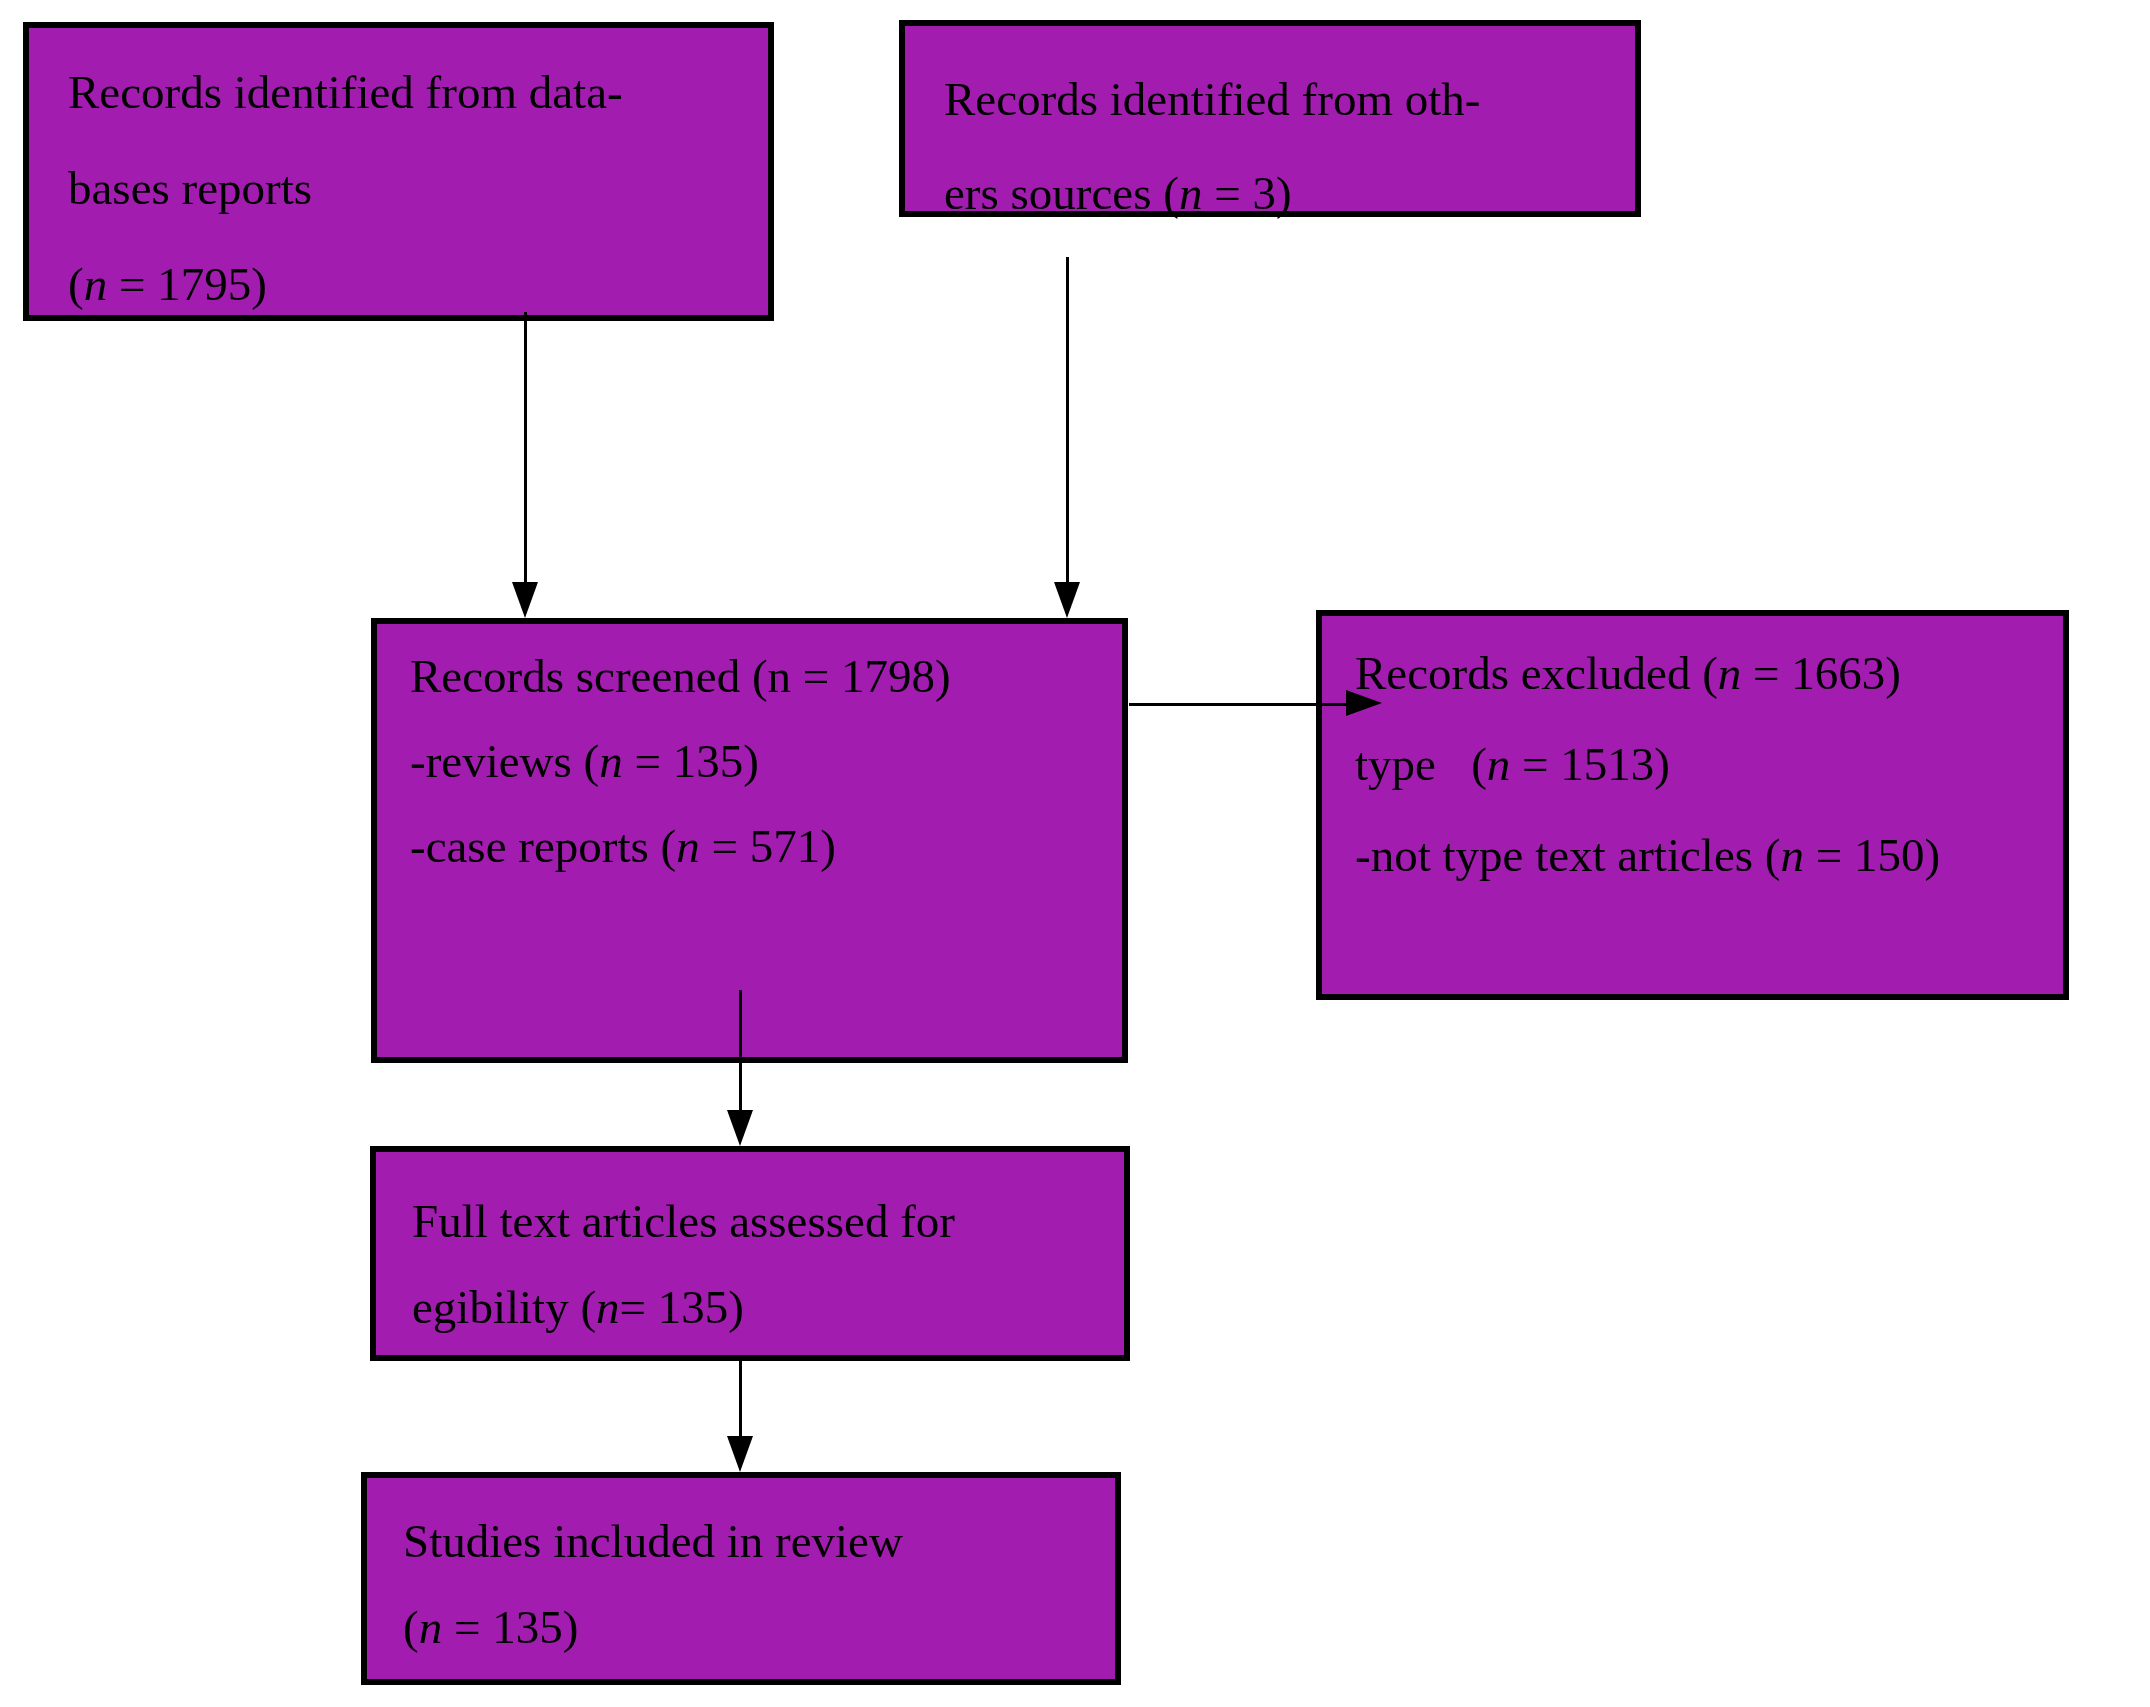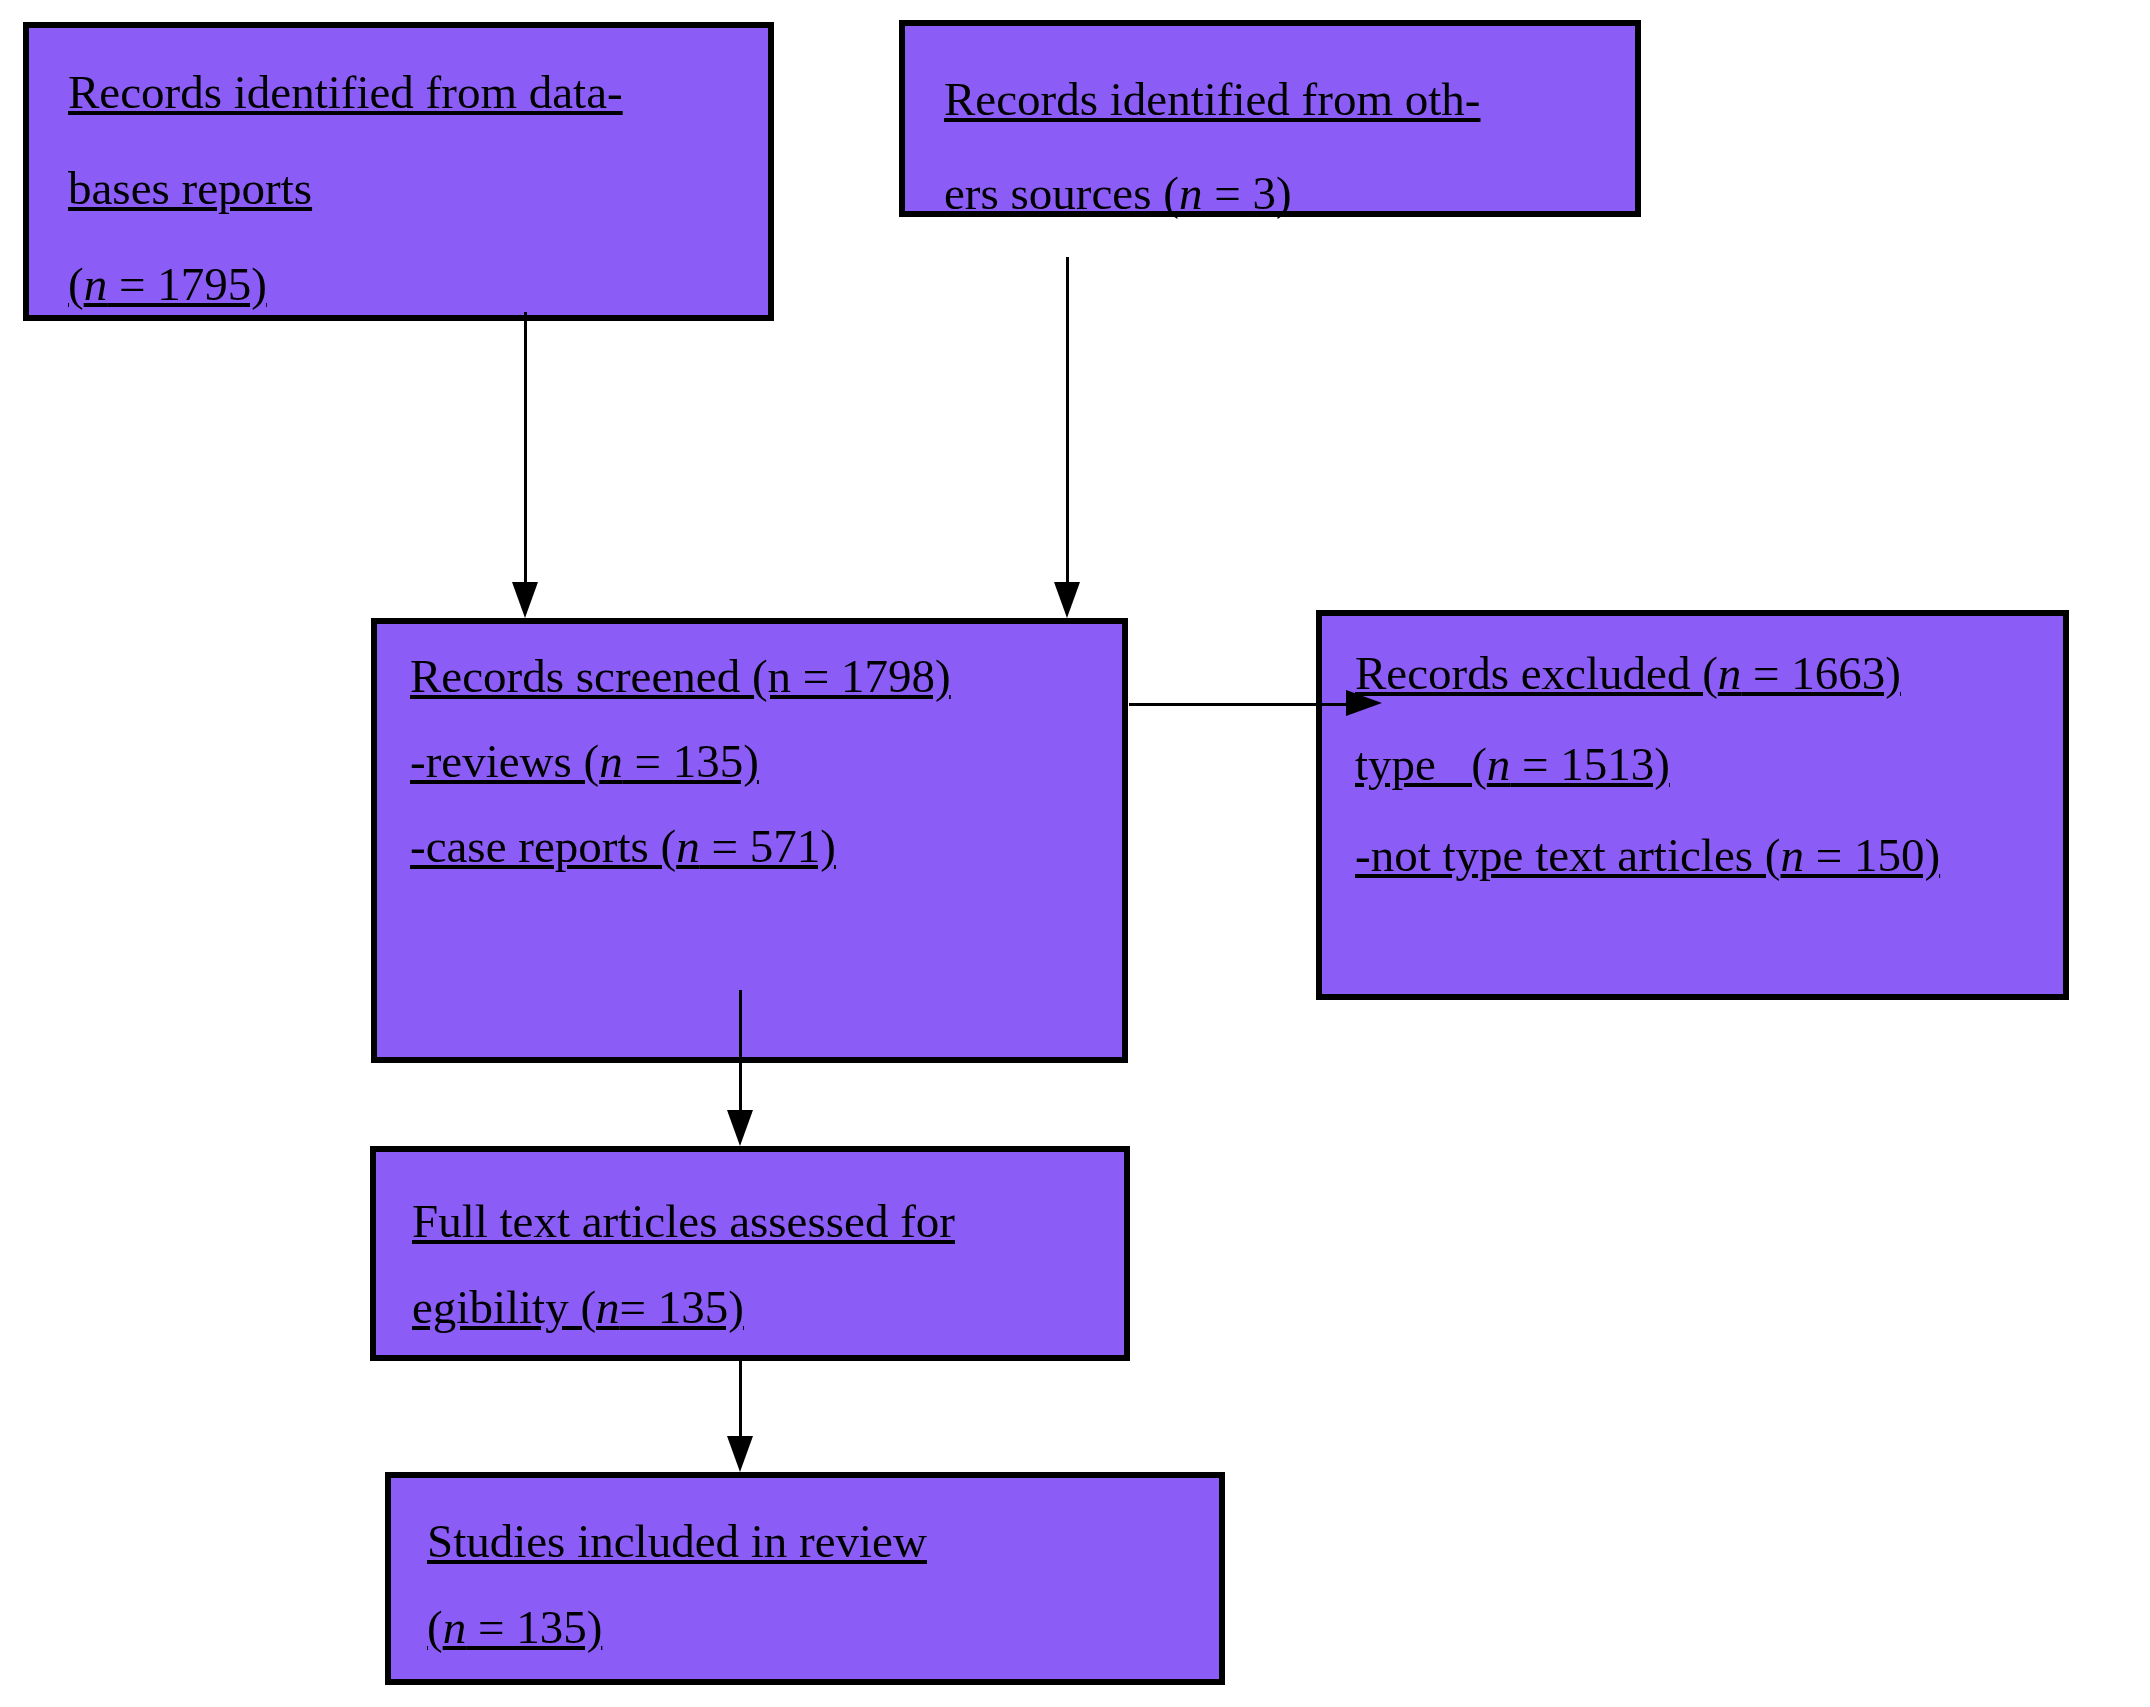--- a/index.html
+++ b/index.html
@@ -15,42 +15,41 @@
     width: 2151px;
     height: 1707px;
     background: #ffffff;
     font-family: "Liberation Serif", "DejaVu Serif", serif;
     color: #000000;
   }
   .fbox {
     position: absolute;
     box-sizing: border-box;
     border: 6.5px solid #000000;
-    background: #8b5cf6;
+    background: #a21caf;
     font-size: 47px;
     color: #000000;
-    text-decoration: underline;
   }
   .fbox .line {
     white-space: pre;
   }
   .it { font-style: italic; }
 
   
   #box-identification-databases { left: 23px;   top: 21.5px;   width: 751px; height: 299px; padding: 16.3px 19.5px 0 39px; }
   #box-identification-databases .line { line-height: 96px; }
   #box-identification-other     { left: 899px; top: 19.5px;   width: 742px; height: 197px; padding: 26px 19.5px 0 39px; }
   #box-identification-other .line { line-height: 94px; }
   #box-records-screened         { left: 371px;  top: 618px;  width: 757px; height: 445px; padding: 10.4px 16.3px 0 33px; }
   #box-records-screened .line { line-height: 85px; }
   #box-records-excluded         { left: 1316px; top: 610px;  width: 753px; height: 390px; padding: 11.7px 16.3px 0 33px; }
   #box-records-excluded .line { line-height: 91px; }
   #box-fulltext-assessed        { left: 370px;  top: 1146px; width: 760px; height: 215px; padding: 26px 16.3px 0 36px; }
   #box-fulltext-assessed .line { line-height: 86px; }
-  #box-studies-included         { left: 385px;  top: 1472px; width: 840px; height: 213px; padding: 19.5px 16.3px 0 36px; }
+  #box-studies-included         { left: 361px;  top: 1472px; width: 760px; height: 213px; padding: 19.5px 16.3px 0 36px; }
   #box-studies-included .line { line-height: 86px; }
 
   
   .stem-v { position: absolute; width: 2.6px; background: #000000; }
   .stem-h { position: absolute; height: 2.6px; background: #000000; }
   .head-down {
     position: absolute; width: 0; height: 0;
     border-left: 13.7px solid transparent;
     border-right: 13.7px solid transparent;
     border-top: 36px solid #000000;

